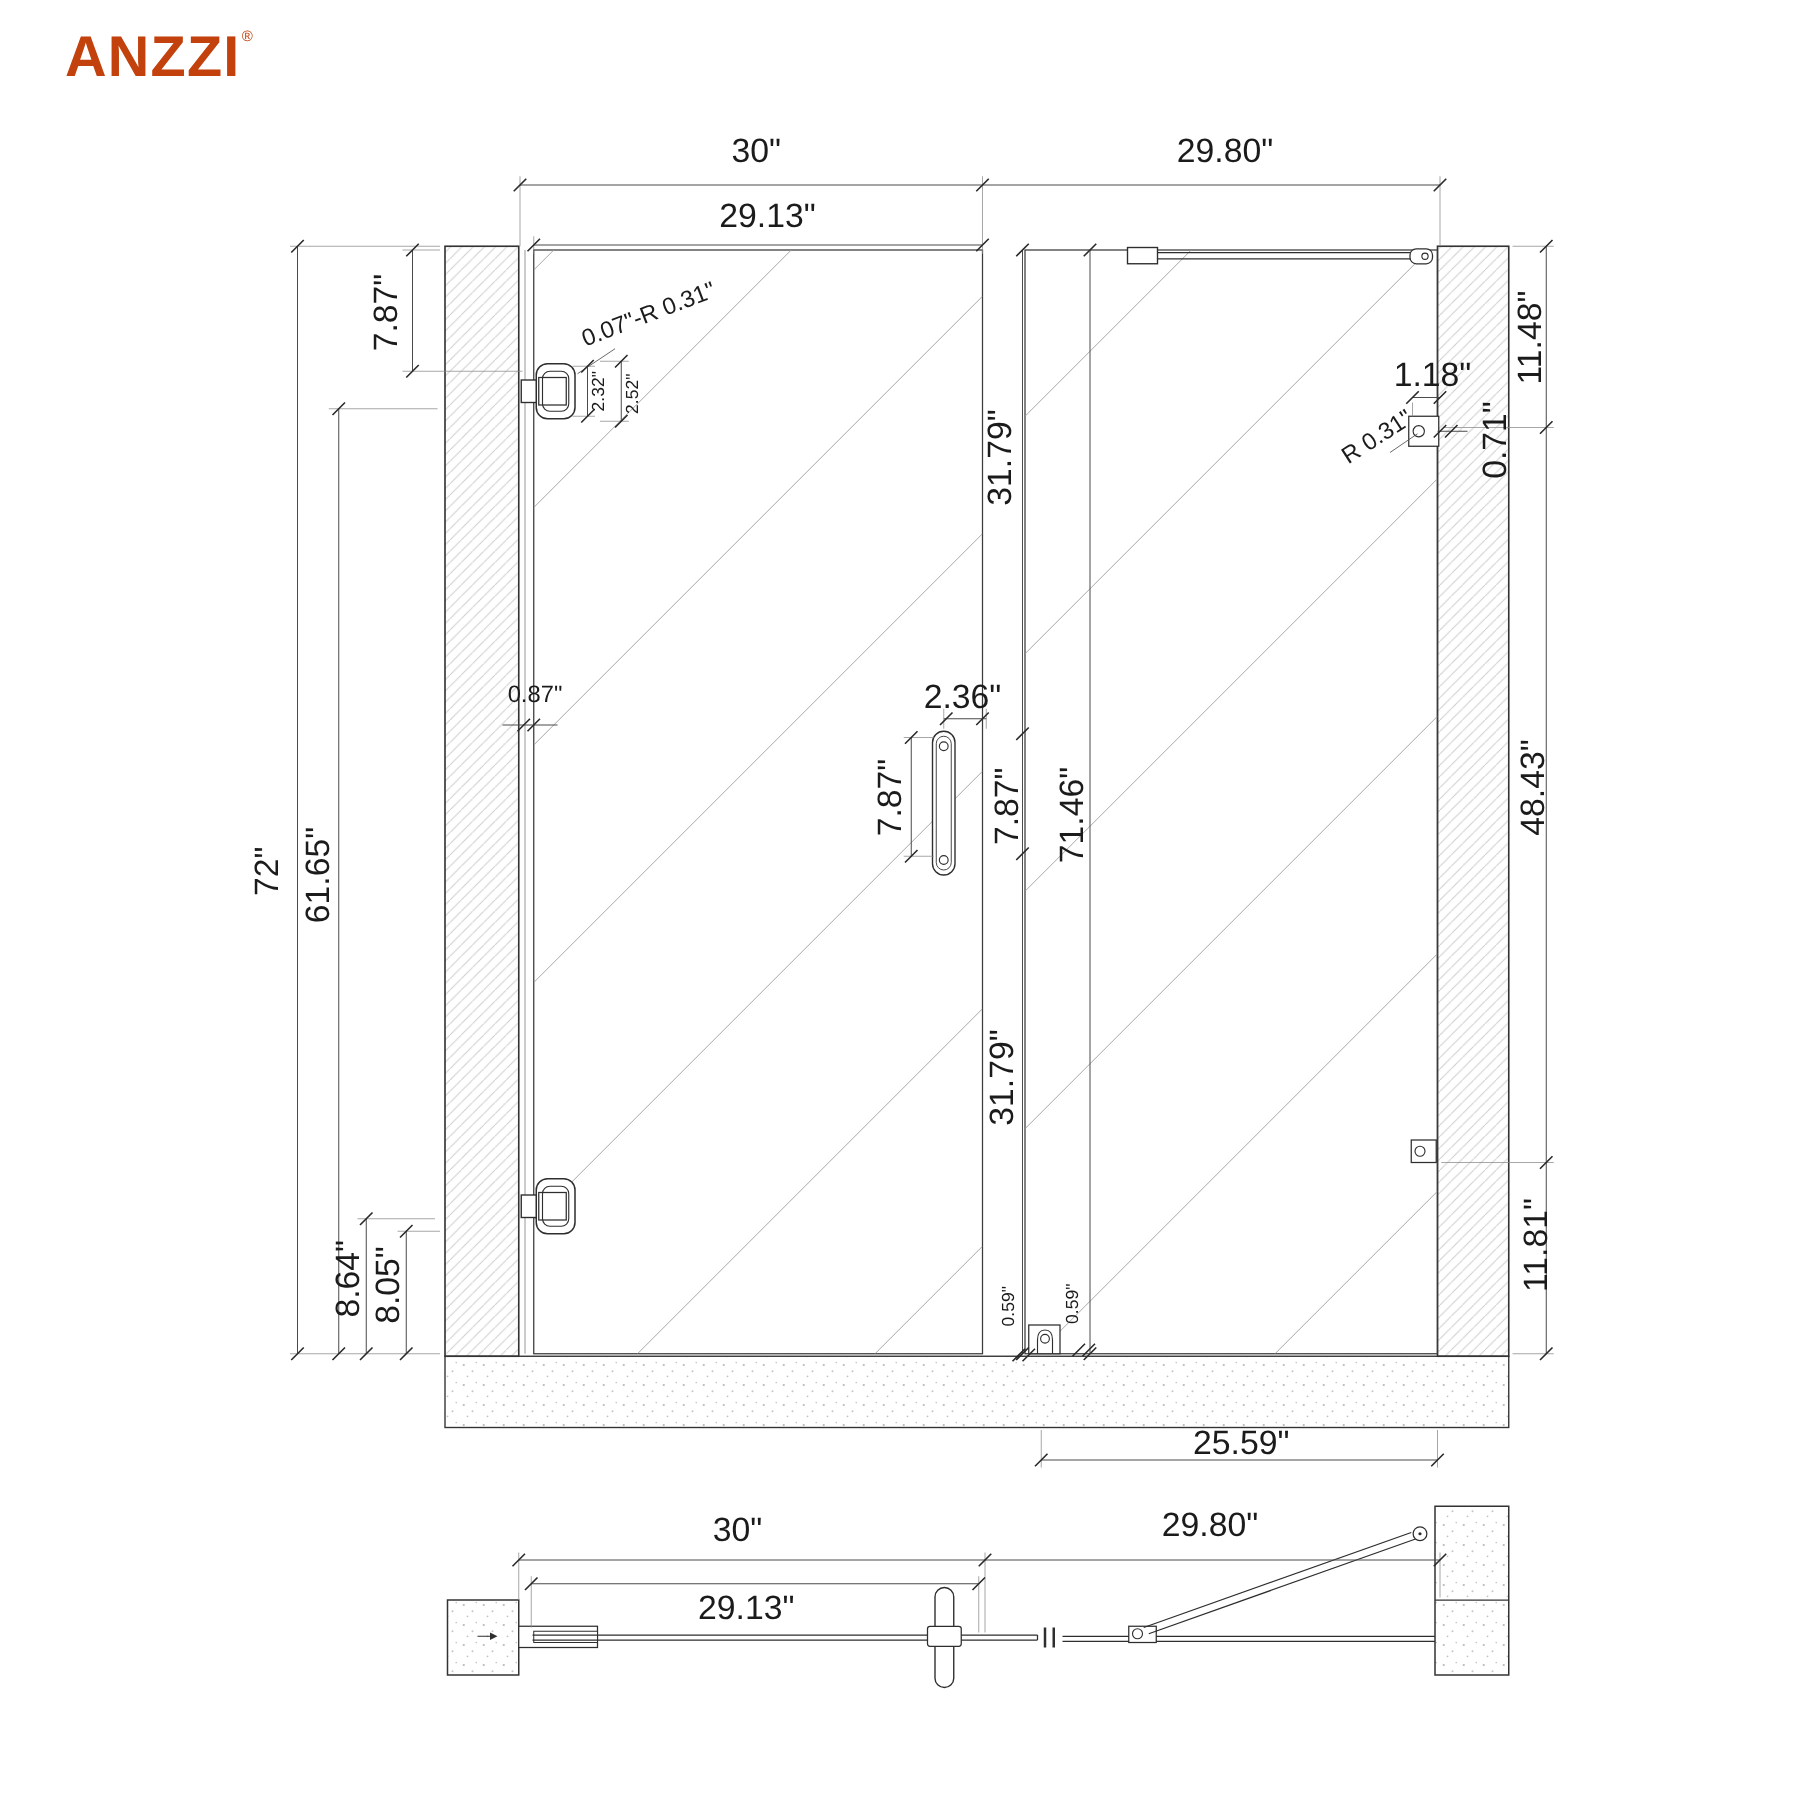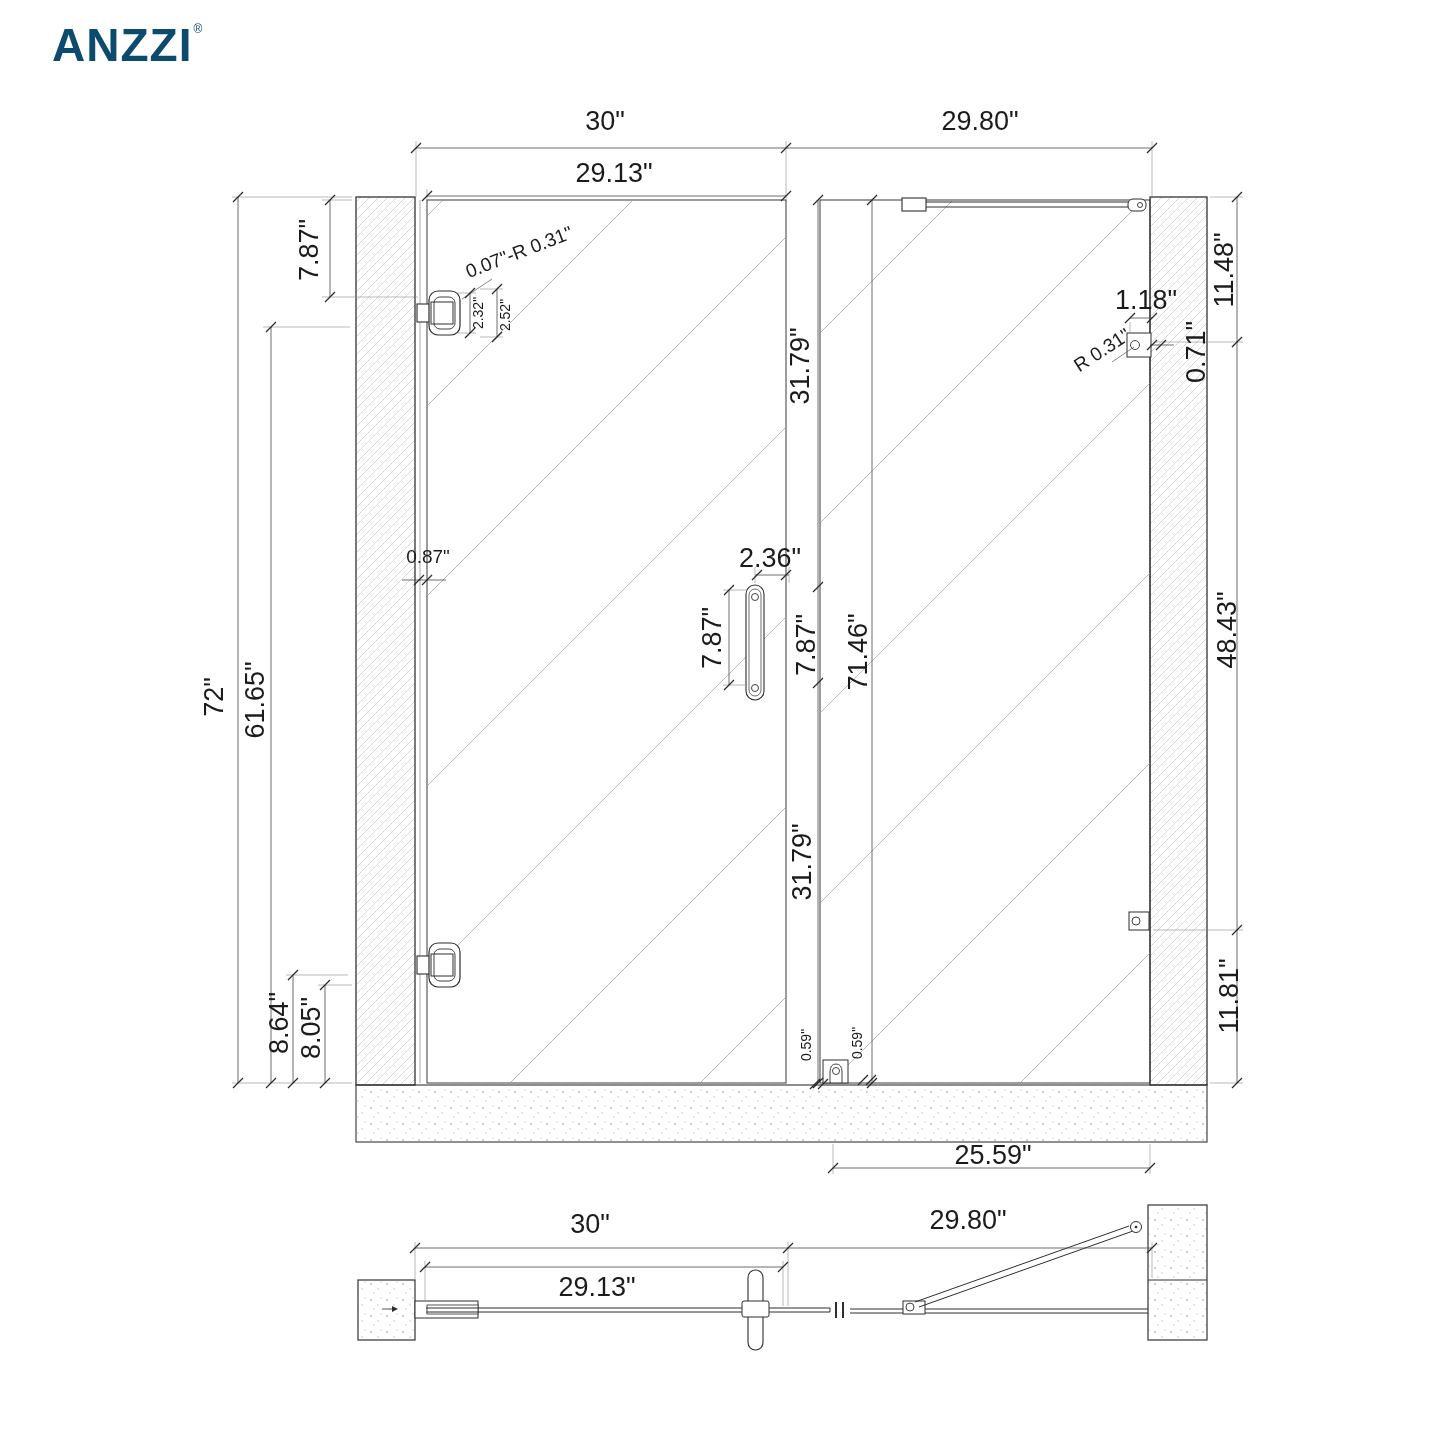--- a/index.html
+++ b/index.html
@@ -1,19 +1,19 @@
 <!DOCTYPE html>
 <html><head>
 <meta charset="utf-8">
 <style>
   html,body{margin:0;padding:0;background:#ffffff;}
   .sheet{position:relative;width:1445px;height:1445px;background:#ffffff;overflow:hidden;
          font-family:"Liberation Sans", sans-serif;}
   .sheet svg{position:absolute;left:0;top:0;}
-  .logo{position:absolute;left:52px;top:22px;color:#0c4a6e;font-weight:700;
+  .logo{position:absolute;left:52px;top:22px;color:#c2410c;font-weight:700;
         font-size:46px;letter-spacing:1px;line-height:1;}
   .logo sup{font-size:12px;font-weight:400;vertical-align:28px;margin-left:1px;}
   .dim{position:absolute;color:#1b1b1b;white-space:nowrap;line-height:1;
        transform:translate(-50%,-50%);}
   .lg{font-size:27px;}
   .md{font-size:19px;}
   .sm{font-size:14px;}
   .v{transform:translate(-50%,-50%) rotate(-90deg);}
 </style>
 </head>

